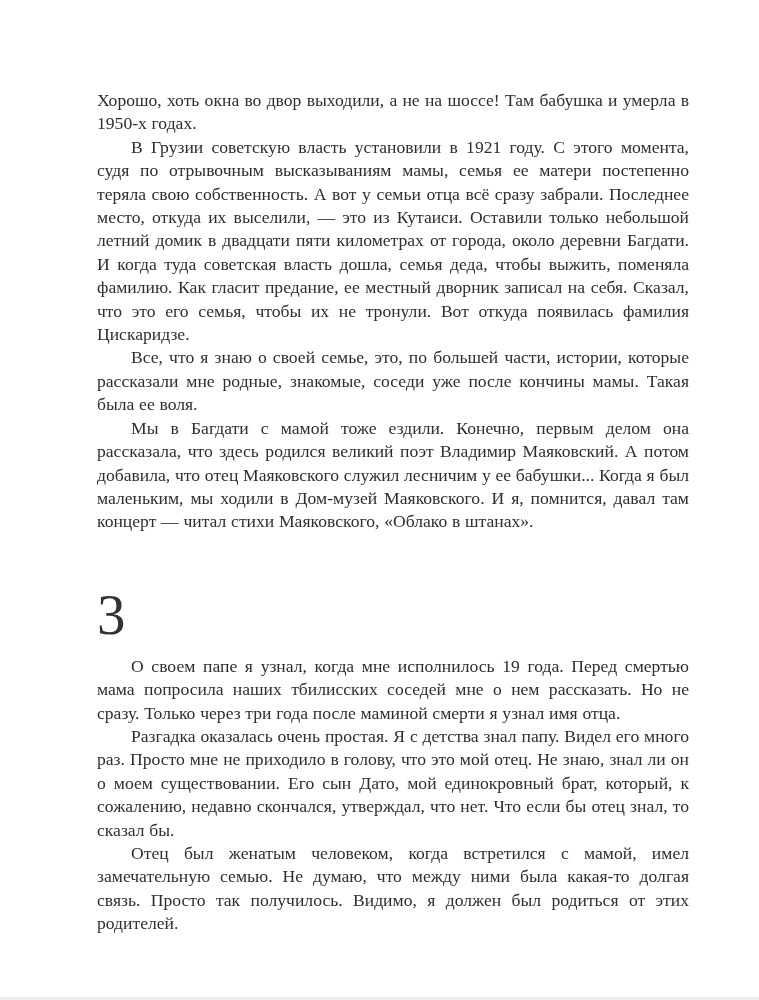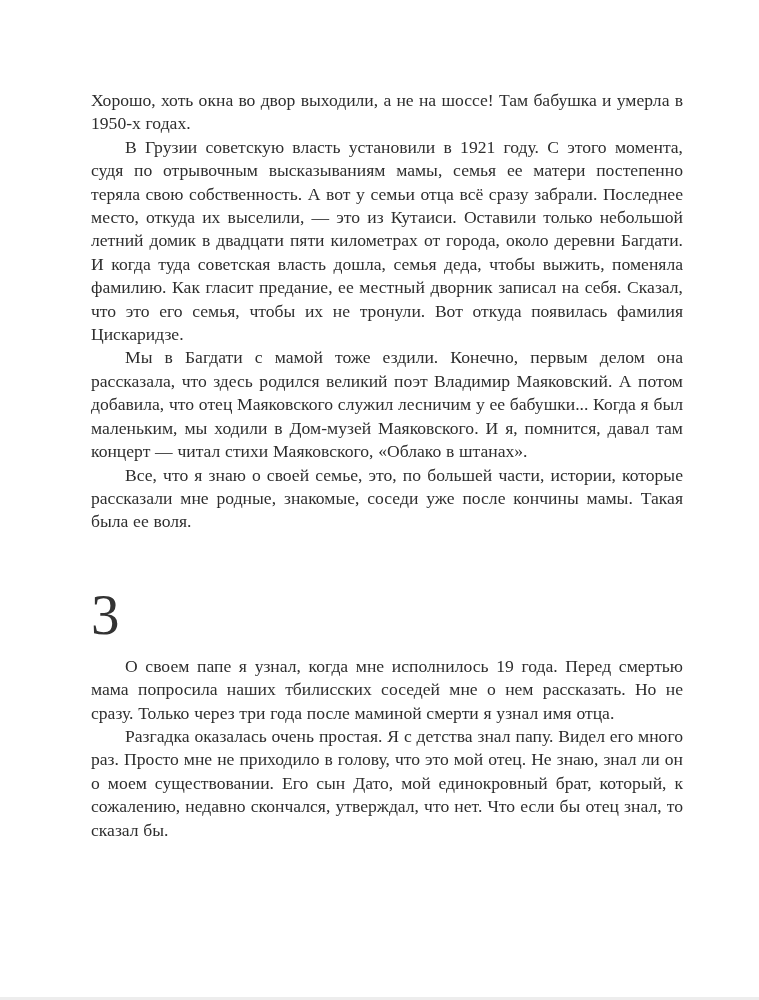--- a/index.html
+++ b/index.html
@@ -10,21 +10,21 @@
   .page {
     position: relative;
     width: 759px;
     height: 1000px;
     background: #ffffff;
     overflow: hidden;
     font-family: "Liberation Serif", "DejaVu Serif", serif;
   }
   .text-block {
     position: absolute;
-    left: 91px;
+    left: 97px;
     top: 89px;
     width: 592px;
   }
   .para {
     margin: 0;
     font-size: 17.6px;
     line-height: 23.4px;
     color: #2e2e2e;
     text-align: justify;
     text-indent: 34px;
@@ -65,25 +65,26 @@
   }
 </style>
 </head>
 <body>
 
 <div class="page">
 
   <main class="text-block">
     <p class="para no-indent">Хорошо, хоть окна во двор выходили, а не на шоссе! Там бабушка и умерла в 1950-х годах.</p>
     <p class="para">В Грузии советскую власть установили в 1921 году. С этого момента, судя по отрывочным высказываниям мамы, семья ее матери постепенно теряла свою собственность. А вот у семьи отца всё сразу забрали. Последнее место, откуда их выселили, — это из Кутаиси. Оставили только небольшой летний домик в двадцати пяти километрах от города, около деревни Багдати. И когда туда советская власть дошла, семья деда, чтобы выжить, поменяла фамилию. Как гласит предание, ее местный дворник записал на себя. Сказал, что это его семья, чтобы их не тронули. Вот откуда появилась фамилия Цискаридзе.</p>
+    <p class="para">Все, что я знаю о своей семье, это, по большей части, истории, которые рассказали мне родные, знакомые, соседи уже после кончины мамы. Такая была ее воля.</p>
     <p class="para">Мы в Багдати с мамой тоже ездили. Конечно, первым делом она рассказала, что здесь родился великий поэт Владимир Маяковский. А потом добавила, что отец Маяковского служил лесничим у ее бабушки... Когда я был маленьким, мы ходили в Дом-музей Маяковского. И я, помнится, давал там концерт — читал стихи Маяковского, «Облако в штанах».</p>
-    <p class="para">Все, что я знаю о своей семье, это, по большей части, истории, которые рассказали мне родные, знакомые, соседи уже после кончины мамы. Такая была ее воля.</p>
 
     <h2 class="chapter-number">3</h2>
 
     <p class="para">О своем папе я узнал, когда мне исполнилось 19 года. Перед смертью мама попросила наших тбилисских соседей мне о нем рассказать. Но не сразу. Только через три года после маминой смерти я узнал имя отца.</p>
     <p class="para">Разгадка оказалась очень простая. Я с детства знал папу. Видел его много раз. Просто мне не приходило в голову, что это мой отец. Не знаю, знал ли он о моем существовании. Его сын Дато, мой единокровный брат, который, к сожалению, недавно скончался, утверждал, что нет. Что если бы отец знал, то сказал бы.</p>
+    <p class="para">Отец был женатым человеком, когда встретился с мамой, имел замечательную семью. Не думаю, что между ними была какая-то долгая связь. Просто так получилось. Видимо, я должен был родиться от этих родителей.</p>
   </main>
 
 
   <div class="scan-edge"></div>
 
 </div>
 
 </body></html>

